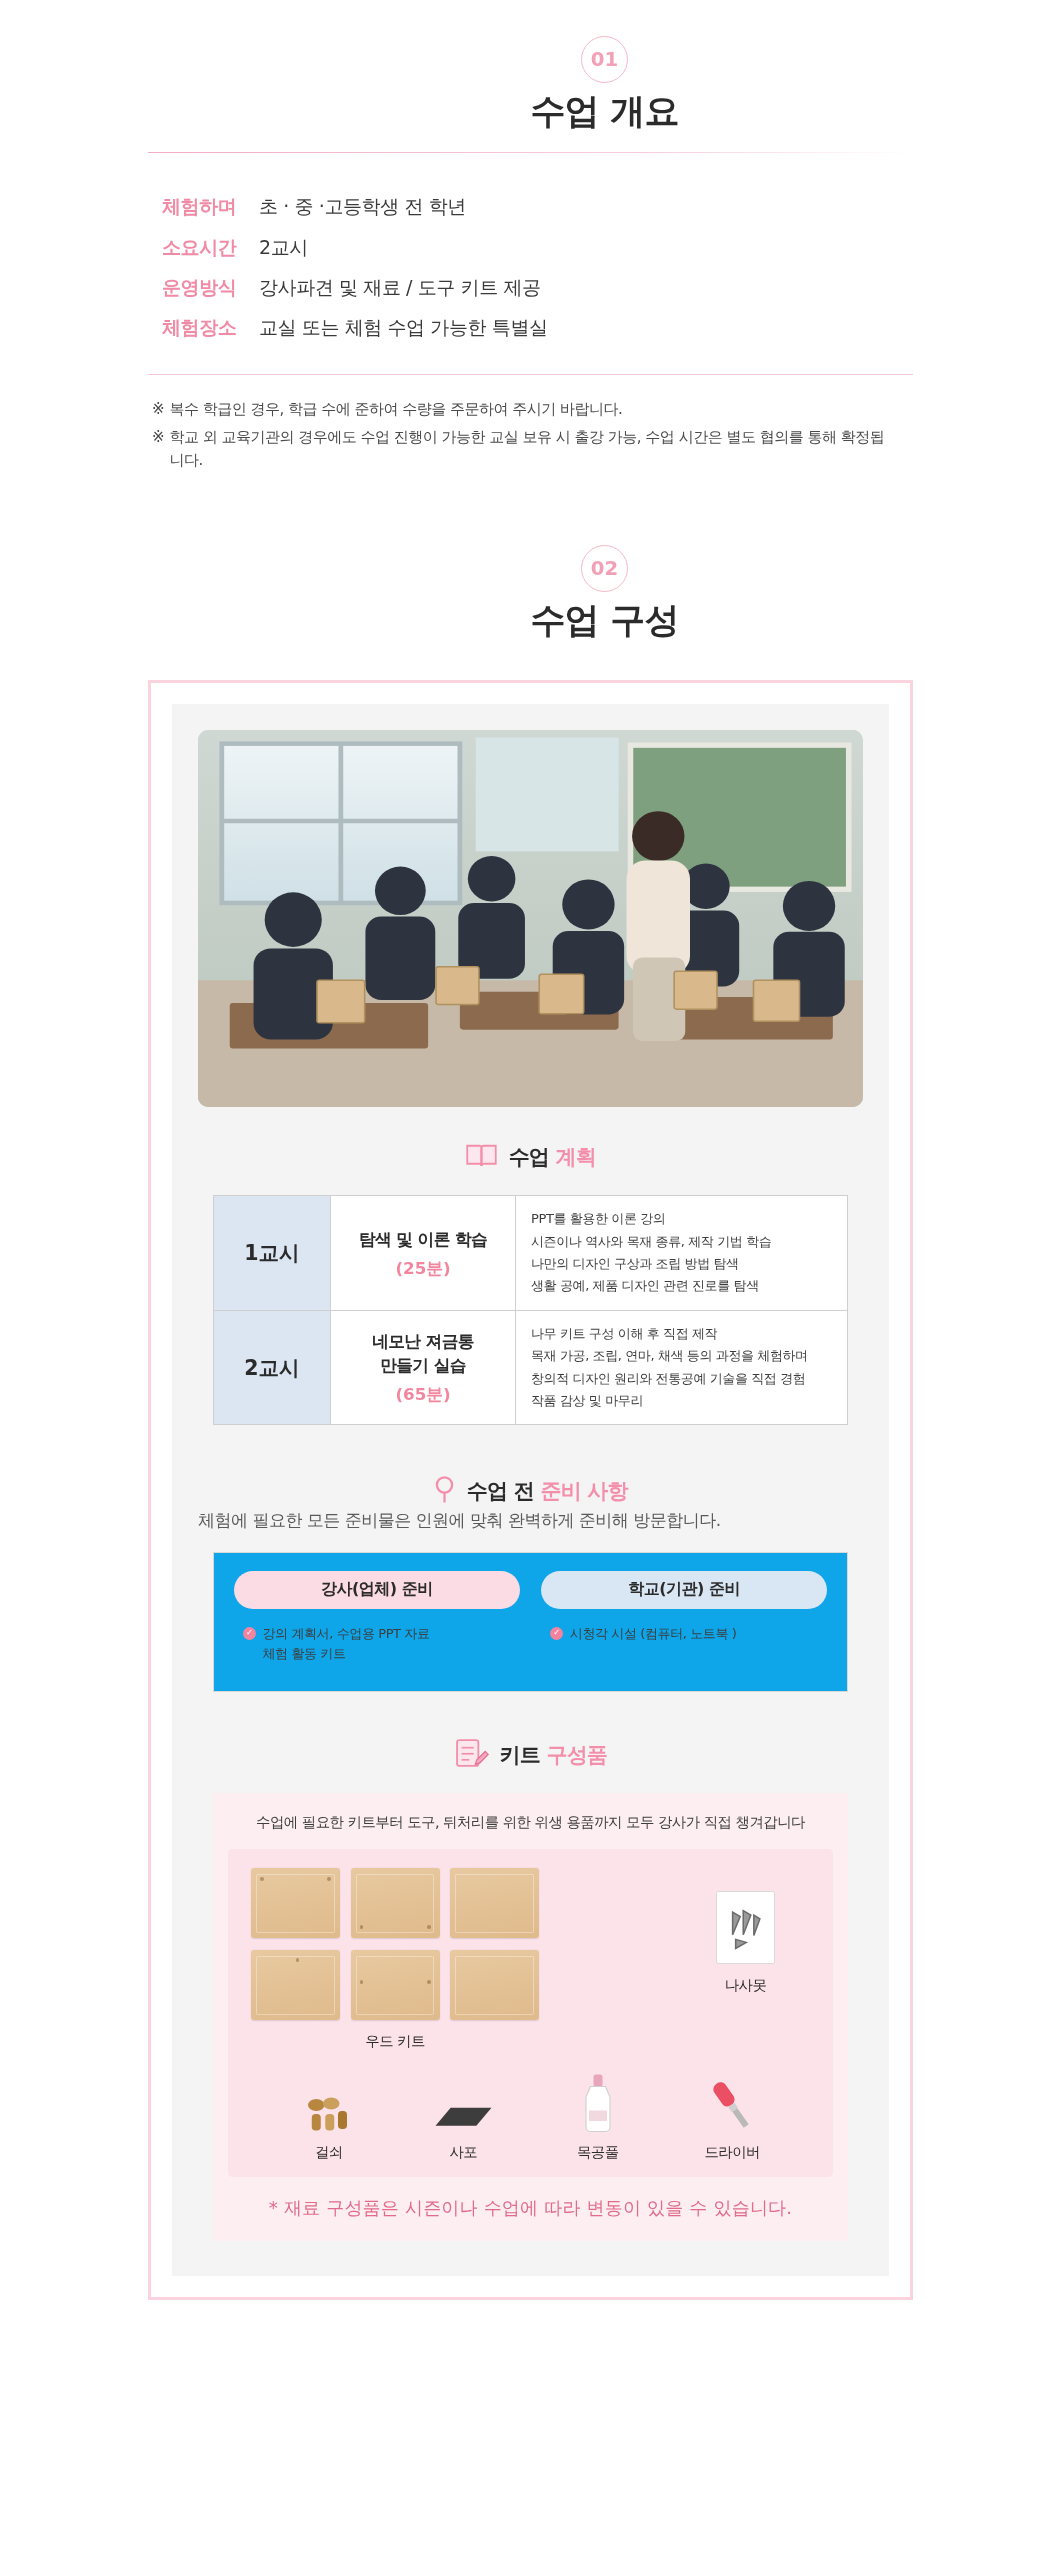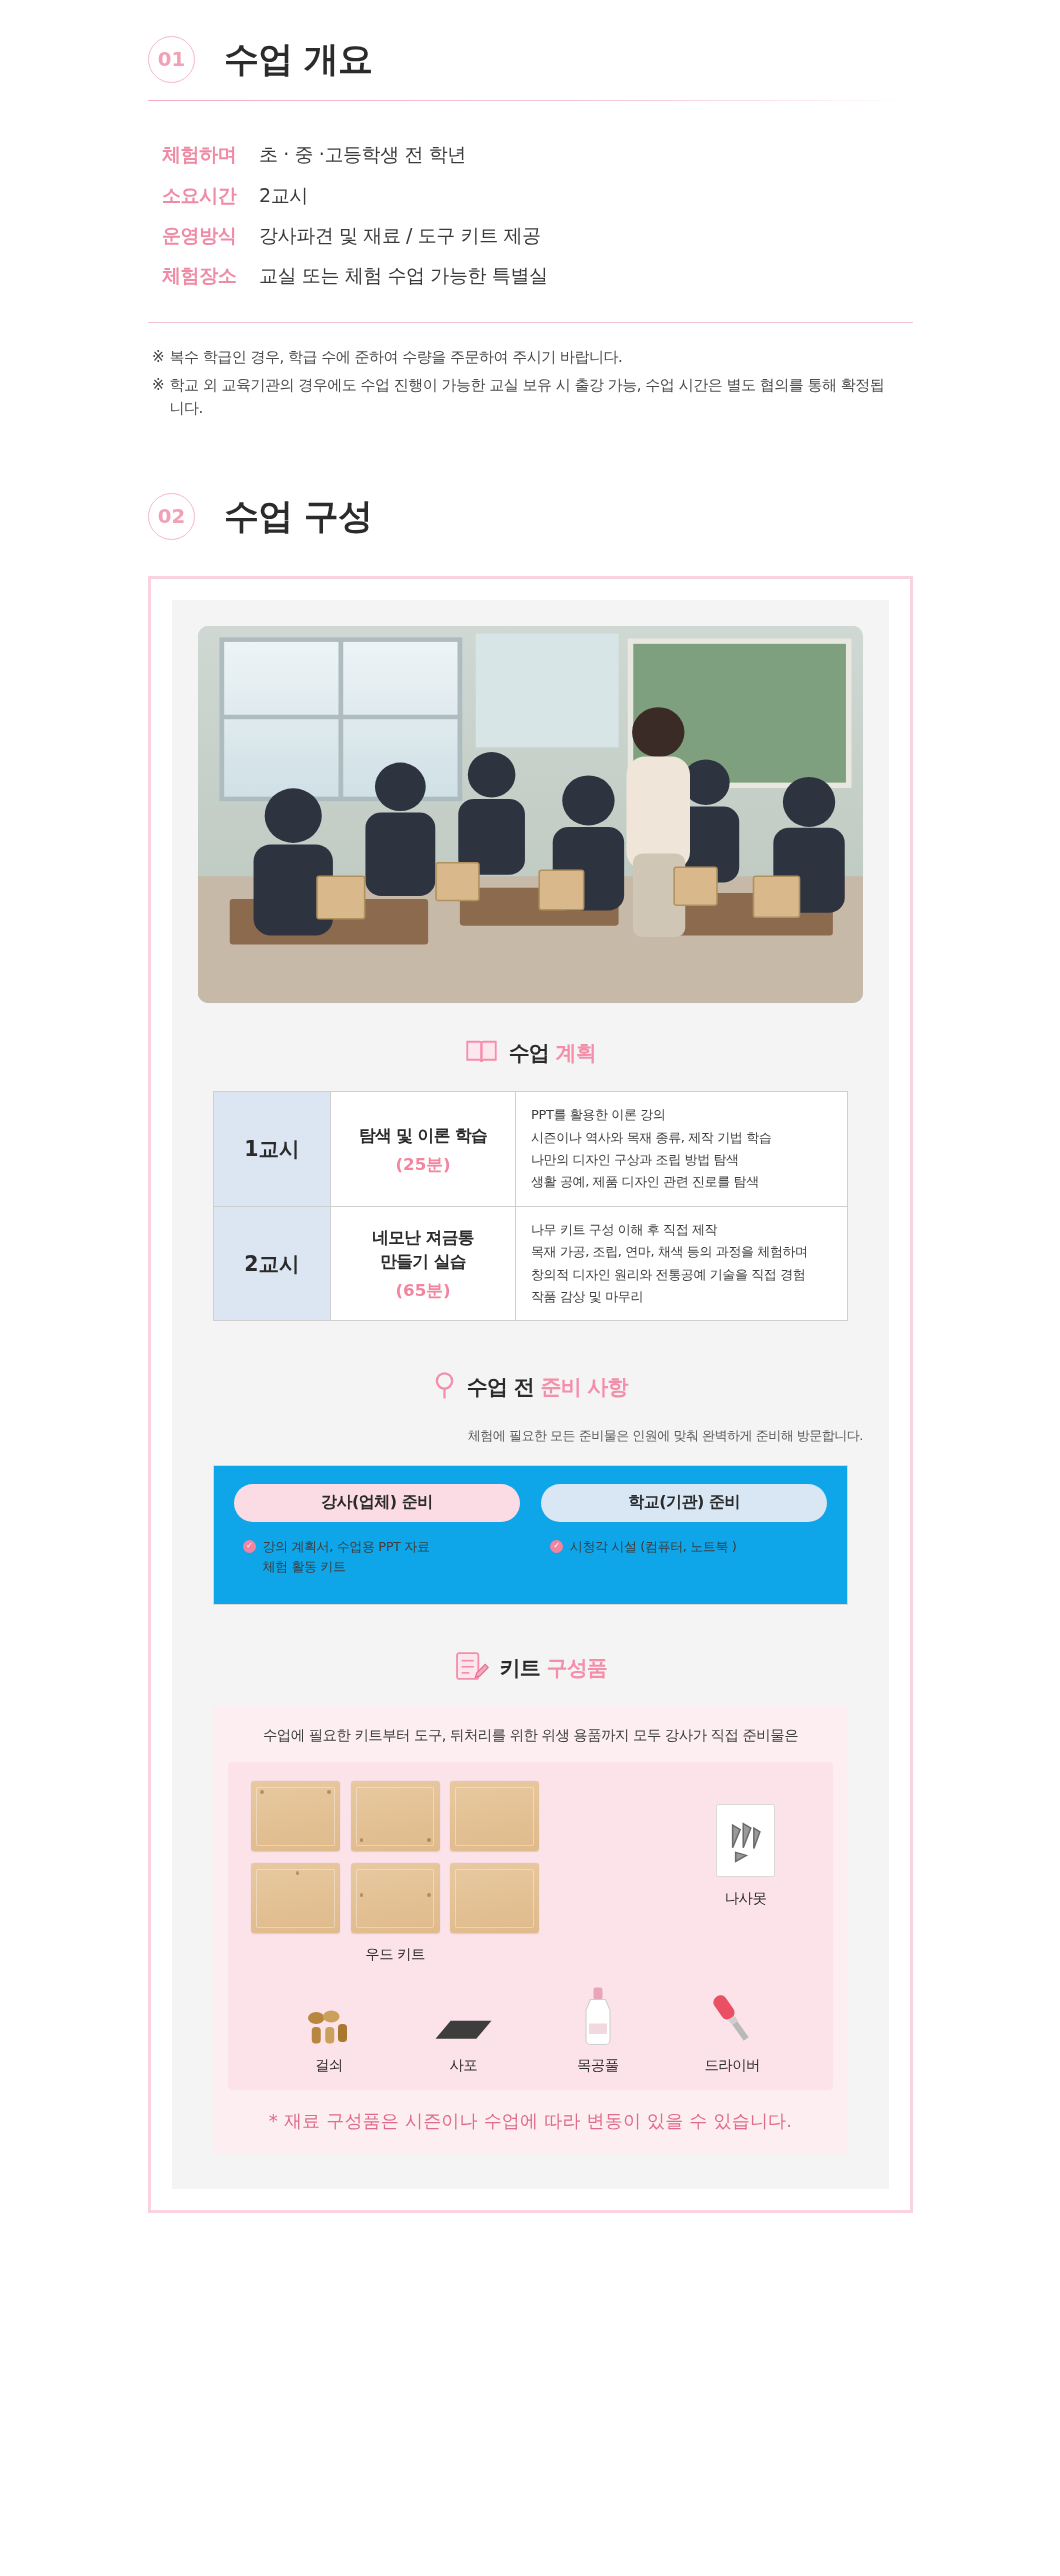--- a/index.html
+++ b/index.html
@@ -14,22 +14,23 @@
     min-height: 2576px;
     position: relative;
     background: #ffffff;
     padding: 0;
   }
 
   
   .sec-head {
     display: flex;
     align-items: center;
-    gap: 29px;
+    gap: 5px;
     padding-left: 148px;
+    flex-direction: column;
   }
   .sec-num {
     width: 47px; height: 47px;
     border-radius: 50%;
     border: 1.5px solid #f6b9c8;
     color: #f2a0b5;
     font-size: 19.7px;
     font-weight: bold;
     display: flex; align-items: center; justify-content: center;
     letter-spacing: 0px;
@@ -158,24 +159,24 @@
   .plan-desc {
     padding: 12px 15px;
     font-size: 13px;
     color: #3d3d3d;
     line-height: 1.72;
     letter-spacing: -0.4px;
   }
 
   
   .prep-note {
-    text-align: right;
-    font-size: 13px;
+    text-align: left;
+    font-size: 17px;
     color: #5a5a5a;
-    margin-top: 24px;
+    margin-top: 2px;
     letter-spacing: -0.5px;
   }
   .prep-box {
     margin: 19.7px auto 0 auto;
     width: 635px;
     background: #0ea5e9;
     border: 0.8px solid #d8d8d8;
     padding: 18px 19.7px 23px 19.7px;
     display: flex;
     gap: 21px;
@@ -496,21 +497,21 @@
             <path d="M30 30 L41 19 L45 23 L34 34 L28 36 z" fill="#f7a8be" stroke="#e2718f" stroke-width="1.6"></path>
           </svg>
         </span>
         <span class="txt">
           <span>키트</span>
           <span class="pink">구성품</span>
         </span>
       </div>
 
       <div class="kit-box">
-        <div class="kit-caption">수업에 필요한 키트부터 도구, 뒤처리를 위한 위생 용품까지 모두 강사가 직접 준비물은</div>
+        <div class="kit-caption">수업에 필요한 키트부터 도구, 뒤처리를 위한 위생 용품까지 모두 강사가 직접 챙겨갑니다</div>
 
         <div class="kit-inner">
           <div class="kit-grid-top">
             <div>
               <div class="wood-grid">
                 <div class="wood">
                     <span class="dot" style="left:9px;top:9px;"></span>
                     <span class="dot" style="right:9px;top:9px;"></span>
                   </div>
                 <div class="wood">

